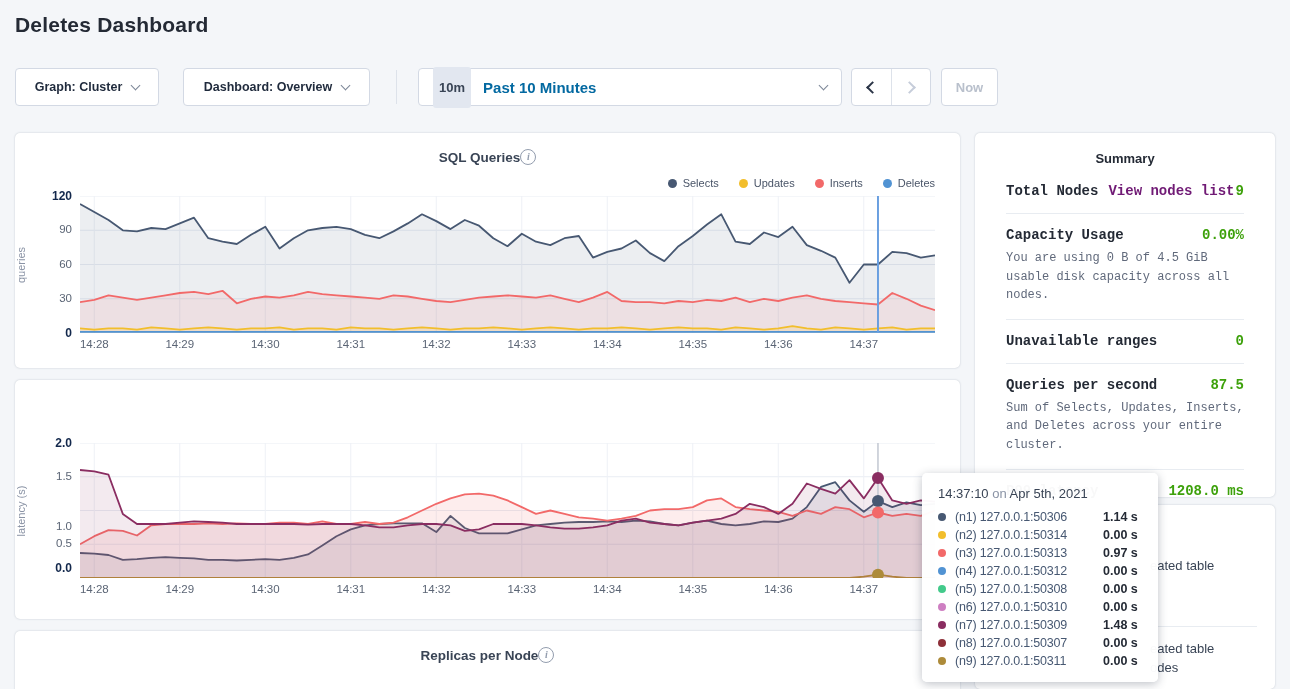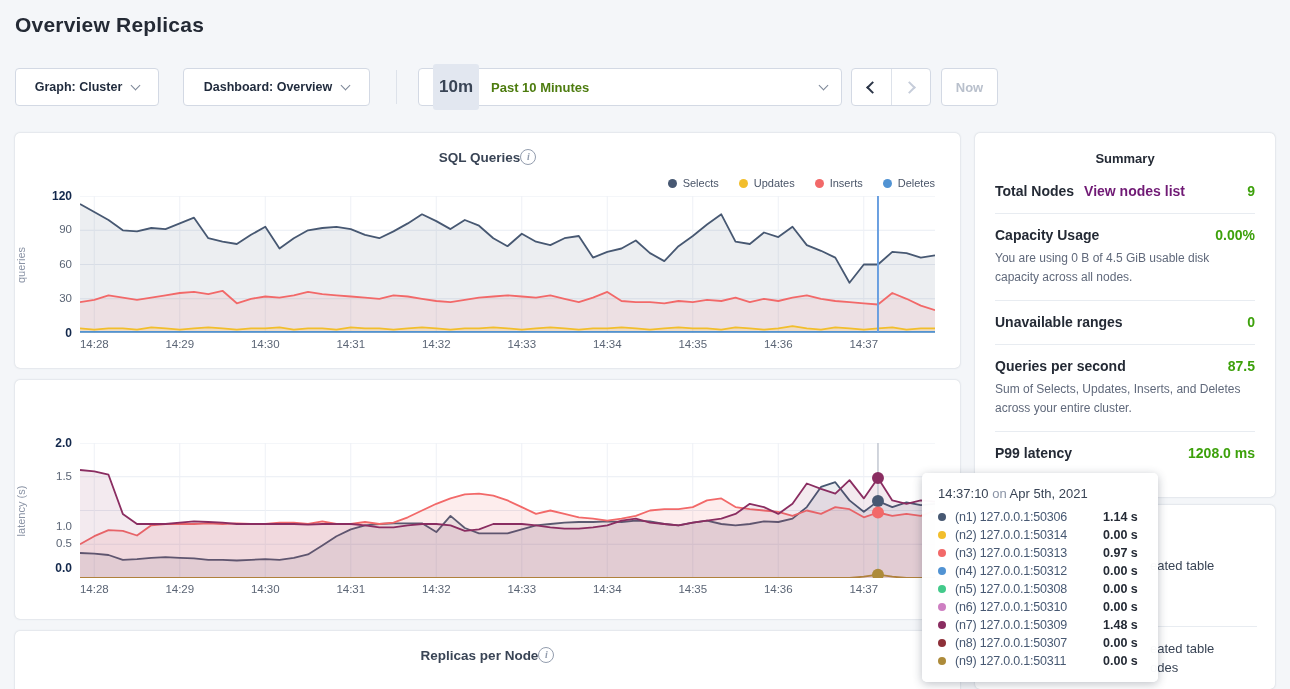--- a/index.html
+++ b/index.html
@@ -9,22 +9,22 @@
   .page-title { position:absolute; left:15px; top:13px; font-size:21px; font-weight:700; color:#242a35; letter-spacing:.2px; }
 
   
   .btn { background:#fff; border:1px solid #d3d9e4; border-radius:4px; height:38px; display:flex; align-items:center; cursor:pointer; }
   .dropdown { position:absolute; top:68px; padding:0 16px; gap:10px; font-size:12.5px; font-weight:700; color:#1f2a3c; }
   #graph-dd { left:15px; width:144px; justify-content:center; }
   #dash-dd { left:183px; width:187px; justify-content:center; }
   .caret-down { width:7px; height:7px; border-right:1.6px solid #7c8697; border-bottom:1.6px solid #7c8697; transform:rotate(45deg); margin-top:-4px; }
   .ctl-divider { position:absolute; left:396px; top:70px; width:1px; height:34px; background:#dde2ea; }
   #time-picker { left:418px; width:424px; position:absolute; top:68px; padding:0 14px; gap:12px; }
-  .range-badge { background:#e2e7f0; color:#394455; font-size:17px; font-weight:700; border-radius:3px; padding:13px 6px; }
-  .range-label { font-size:13px; font-weight:700; color:#4d7c0f; }
+  .range-badge { background:#e2e7f0; color:#394455; font-size:13px; font-weight:700; border-radius:3px; padding:13px 6px; }
+  .range-label { font-size:15px; font-weight:700; color:#0369a1; }
   #time-picker .caret-down { margin-left:auto; }
   #arrow-group { position:absolute; left:851px; top:68px; width:80px; padding:0; }
   .arrow-half { width:40px; height:100%; display:flex; align-items:center; justify-content:center; }
   .arrow-half + .arrow-half { border-left:1px solid #dde2ea; }
   .chev-left { width:9px; height:9px; border-left:2.5px solid #2b3547; border-bottom:2.5px solid #2b3547; transform:rotate(45deg); margin-left:3px; }
   .chev-right { width:9px; height:9px; border-right:2.5px solid #c6cdda; border-top:2.5px solid #c6cdda; transform:rotate(45deg); margin-right:3px; }
   #now-btn { position:absolute; left:941px; top:68px; width:57px; justify-content:center; font-size:13px; font-weight:700; color:#b9c0cc; }
 
   .card { position:absolute; background:#fff; border-radius:5px; box-shadow:0 0 2px rgba(60,75,100,.28); }
   #sql-card      { left:15px;  top:133px; width:945px; height:235px; }
@@ -51,21 +51,21 @@
   .yticks span.b { font-weight:700; color:#13284c; font-size:12px; }
   .xticks { position:absolute; left:0; width:100%; height:16px; }
   #sql-card .xticks { top:142px; }
   #latency-card .xticks { top:140px; }
   .xticks span { position:absolute; width:48px; text-align:center; font-size:11.5px; color:#5b6575; }
   .ylabel-box { position:absolute; right:100%; margin-right:52px; top:0; bottom:0; width:14px; display:flex; align-items:center; justify-content:center; }
   .ylabel-box span { transform:rotate(-90deg); white-space:nowrap; font-size:11px; color:#8a93a5; }
 
   
   .summary-title { text-align:center; font-size:13px; font-weight:700; color:#242a35; padding:18px 0 4px; }
-  .srow { margin:0 20px; padding:13px 0 14px; border-bottom:1px solid #e8ecf1; }
+  .srow { margin:0 31px; padding:13px 0 14px; border-bottom:1px solid #e8ecf1;font-family:Liberation Mono, monospace; }
   .srow:last-child { border-bottom:none; }
   .srow-line { display:flex; align-items:baseline; }
   .srow-label { font-size:14px; font-weight:700; color:#242a35; }
   .srow-link { font-size:14px; font-weight:700; color:#701a75; margin-left:10px; cursor:pointer; }
   .srow-value { margin-left:auto; font-size:14px; font-weight:700; color:#3da10b; }
   .srow-desc { font-size:12px; color:#60697b; line-height:1.55; margin-top:6px; }
 
   
   .event-frag { position:absolute; font-size:13px; color:#394455; }
   #ev-frag-0 { left:175px; top:53px; }
@@ -78,21 +78,21 @@
   .tt-title { font-size:13px; margin-bottom:7px; color:#394455; }
   .tt-on { color:#8a93a5; }
   .tt-row { display:flex; align-items:center; height:18px; font-size:12.5px; }
   .tt-dot { width:8px; height:8px; border-radius:50%; margin-right:9px; flex:0 0 8px; }
   .tt-label { color:#475872; flex:0 0 148px; letter-spacing:-.2px; }
   .tt-value { font-weight:700; color:#242a35; }
 </style>
 </head>
 <body>
 
-<h1 class="page-title">Overview Replicas</h1>
+<h1 class="page-title">Deletes Dashboard</h1>
 
 <div class="btn dropdown" id="graph-dd">
   <span>Graph: Cluster</span>
   <span class="caret-down"></span>
 </div>
 <div class="btn dropdown" id="dash-dd">
   <span>Dashboard: Overview</span>
   <span class="caret-down"></span>
 </div>
 <div class="ctl-divider"></div>

